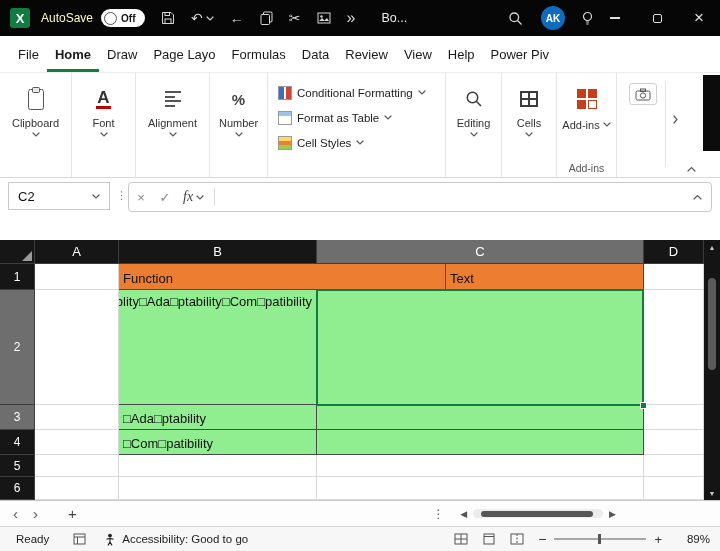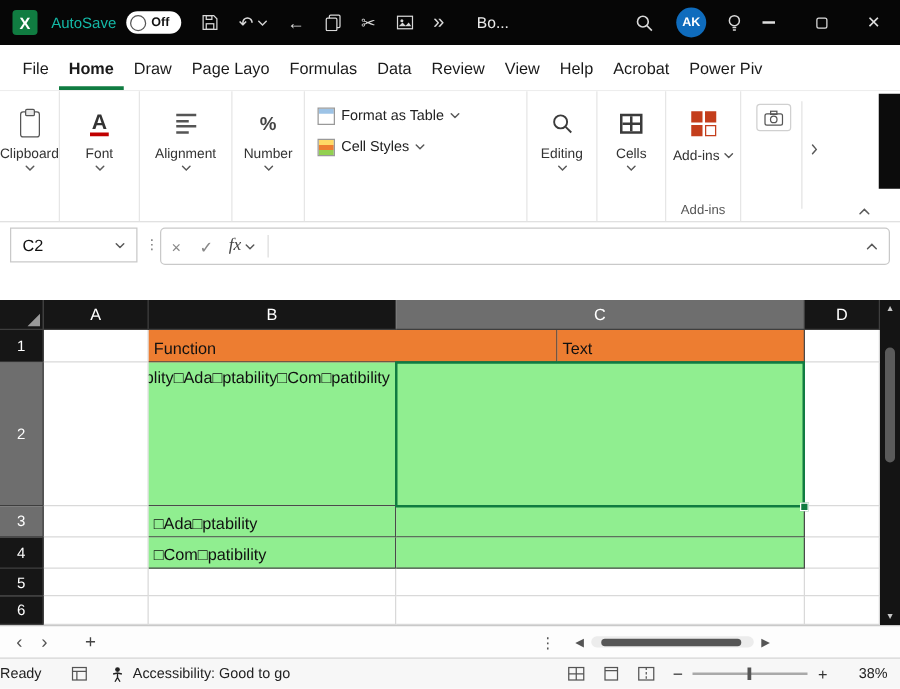--- a/index.html
+++ b/index.html
@@ -5,21 +5,21 @@
 *{margin:0;padding:0;box-sizing:border-box}
 html,body{width:720px;height:551px}
 body{font-family:"Liberation Sans",sans-serif;background:#fff;position:relative;overflow:hidden}
 svg{display:block}
 .chv path{fill:none;stroke:#5a5a5a;stroke-width:1.2;stroke-linecap:round}
 .chvw path{stroke:#cfcfcf}
 
 
 .titlebar{position:absolute;top:0;left:0;right:0;height:36px;background:#060606;display:flex;align-items:center;color:#e6e6e6}
 .xlogo{width:20px;height:20px;margin-left:10px;background:#107C41;border-radius:3px;color:#fff;font-weight:bold;font-size:13px;display:flex;align-items:center;justify-content:center}
-.as-label{font-size:12px;margin-left:11px;color:#14b8a6}
+.as-label{font-size:12px;margin-left:11px;color:#fef9c3}
 .as-toggle{margin-left:8px;width:44px;height:18px;background:#fff;border-radius:9px;display:flex;align-items:center;padding:0 3px;gap:4px;cursor:pointer}
 .as-knob{width:13px;height:13px;border-radius:50%;background:#fff;border:1.5px solid #555}
 .as-state{font-size:10px;color:#111;font-weight:bold}
 .tbi{margin-left:16px;display:inline-flex;align-items:center;gap:3px;font-size:14px;color:#d8d8d8;font-style:normal}
 .gl{font-style:normal;font-size:14px;color:#d8d8d8}
 .gl.big{font-size:16px}
 .doctitle{margin-left:26px;font-size:12.5px;color:#ececec}
 .tb-search{margin-left:auto}
 .avatar{width:24px;height:24px;border-radius:50%;background:#0F6CBD;color:#fff;font-size:10px;font-weight:bold;display:flex;align-items:center;justify-content:center;margin-left:18px}
 .tb-bulb{margin-left:16px}
@@ -28,21 +28,21 @@
 .maxsq{width:9px;height:9px;border:1.2px solid #ddd;border-radius:2px}
 
 
 .menurow{position:absolute;top:36px;left:0;right:0;height:37px;background:#fff;display:flex;align-items:center;padding-left:10px;border-bottom:1px solid #ededed}
 .mtab{padding:0 8px;font-size:13px;color:#1a1a1a;height:100%;display:flex;align-items:center;white-space:nowrap;cursor:pointer}
 .mtab.active{font-weight:bold;box-shadow:inset 0 -3px 0 #107C41}
 
 
 .ribbon{position:absolute;top:73px;left:0;right:0;height:105px;background:#fff;border-bottom:1px solid #d8d8d8;display:flex}
 .rgroup{position:relative;display:flex;flex-direction:column;align-items:center;padding-top:10px;border-right:1px solid #e6e6e6}
-.gw1{width:48px}.gw2{width:64px}.gw3{width:74px}.gw4{width:58px}.gwsty{width:178px}.gw5{width:55px}.gw6{width:56px}.gw7{width:60px}
+.gw1{width:72px}.gw2{width:64px}.gw3{width:74px}.gw4{width:58px}.gwsty{width:178px}.gw5{width:55px}.gw6{width:56px}.gw7{width:60px}
 .gicon{height:32px;display:flex;align-items:center;justify-content:center}
 .glabel{font-size:11px;color:#333;margin-top:2px;white-space:nowrap}
 .gchv{margin-top:3px}
 .gcaption{position:absolute;bottom:3px;left:0;right:0;font-size:10.5px;color:#555;display:flex;justify-content:center;align-items:center;gap:3px}
 .fontA{font-size:17px;font-weight:bold;color:#333;border-bottom:3px solid #C00000;line-height:1.05;padding:0 1px}
 .alic{display:flex;flex-direction:column;gap:2.5px}
 .alic span{display:block;height:2px;background:#555}
 .numic{font-size:15px;font-weight:bold;color:#444}
 .styles{align-items:flex-start;padding:7px 0 0 10px}
 .srow{display:flex;align-items:center;gap:5px;height:25px;cursor:pointer}
@@ -108,21 +108,21 @@
 .saddr{margin-left:30px;font-size:15px;color:#444}
 .sdots{margin-left:auto;color:#555;font-size:12px}
 .harr{color:#555;font-size:9px;margin-left:16px}
 .htrack{width:130px;height:9px;background:#ececec;border-radius:5px;margin-left:6px;position:relative}
 .hthumb{position:absolute;left:8px;top:1.5px;width:112px;height:6px;background:#565656;border-radius:3px}
 .harr.r{margin-left:6px}
 .sspacer{width:104px}
 
 
 .statusbar{position:absolute;top:526px;left:0;right:0;height:25px;background:#f7f7f7;border-top:1px solid #d6d6d6;display:flex;align-items:center;font-size:11.5px;color:#222}
-.st-ready{margin-left:0}
+.st-ready{margin-left:16px}
 .macroic{margin-left:24px;display:flex}
 .accic{margin-left:18px;display:flex}
 .st-acc{margin-left:6px}
 .stspace{flex:1}
 .vic{margin-right:14px;display:flex}
 .zminus{margin-right:8px;font-size:14px;color:#333}
 .ztrack{width:92px;height:2px;background:#a9a9a9;position:relative;margin-right:8px}
 .zthumb{position:absolute;left:44px;top:-4px;width:3px;height:10px;background:#555}
 .zplus{margin-right:12px;font-size:13px;color:#333}
 .zpct{margin-right:10px;width:36px;text-align:right}
@@ -204,21 +204,20 @@
 <nav class="menurow">
   <span class="mtab">File</span>
   <span class="mtab active">Home</span>
   <span class="mtab">Draw</span>
   <span class="mtab">Page Layo</span>
   <span class="mtab">Formulas</span>
   <span class="mtab">Data</span>
   <span class="mtab">Review</span>
   <span class="mtab">View</span>
   <span class="mtab">Help</span>
-  <span class="mtab">Acrobat</span>
   <span class="mtab">Power Piv</span>
 
 </nav>
 
 <div class="ribbon">
   <div class="rgroup gw1">
     <div class="gicon">
       <svg width="20" height="26" viewBox="0 0 20 26">
           <rect x="2.5" y="3.5" width="15" height="20" rx="2" fill="#fff" stroke="#555"></rect>
           <rect x="6.5" y="1.5" width="7" height="5" rx="1" fill="#e8e8e8" stroke="#555"></rect>
@@ -256,20 +255,27 @@
     <div class="gicon">
         <span class="numic">%</span>
       </div>
     <div class="glabel">Number</div>
     <svg class="chv gchv" width="8" height="5">
         <path d="M1 1l3 3 3-3"></path>
       </svg>
   </div>
 
   <div class="rgroup gwsty styles">
+    <div class="srow">
+      <span class="sic cf"></span>
+      <span class="slabel">Conditional Formatting</span>
+      <svg class="chv" width="8" height="5">
+          <path d="M1 1l3 3 3-3"></path>
+        </svg>
+    </div>
     <div class="srow">
       <span class="sic ft"></span>
       <span class="slabel">Format as Table</span>
       <svg class="chv" width="8" height="5">
           <path d="M1 1l3 3 3-3"></path>
         </svg>
     </div>
     <div class="srow">
       <span class="sic cs"></span>
       <span class="slabel">Cell Styles</span>
@@ -480,14 +486,14 @@
     <svg width="14" height="12" viewBox="0 0 14 12">
         <rect x="1" y="1" width="12" height="10" fill="none" stroke="#555"></rect>
         <path d="M7 1v10" stroke="#555" stroke-dasharray="2 1.5"></path>
       </svg>
   </span>
   <span class="zminus">−</span>
   <span class="ztrack">
       <span class="zthumb"></span>
     </span>
   <span class="zplus">+</span>
-  <span class="zpct">38%</span>
+  <span class="zpct">89%</span>
 </div>
 
 </body></html>

